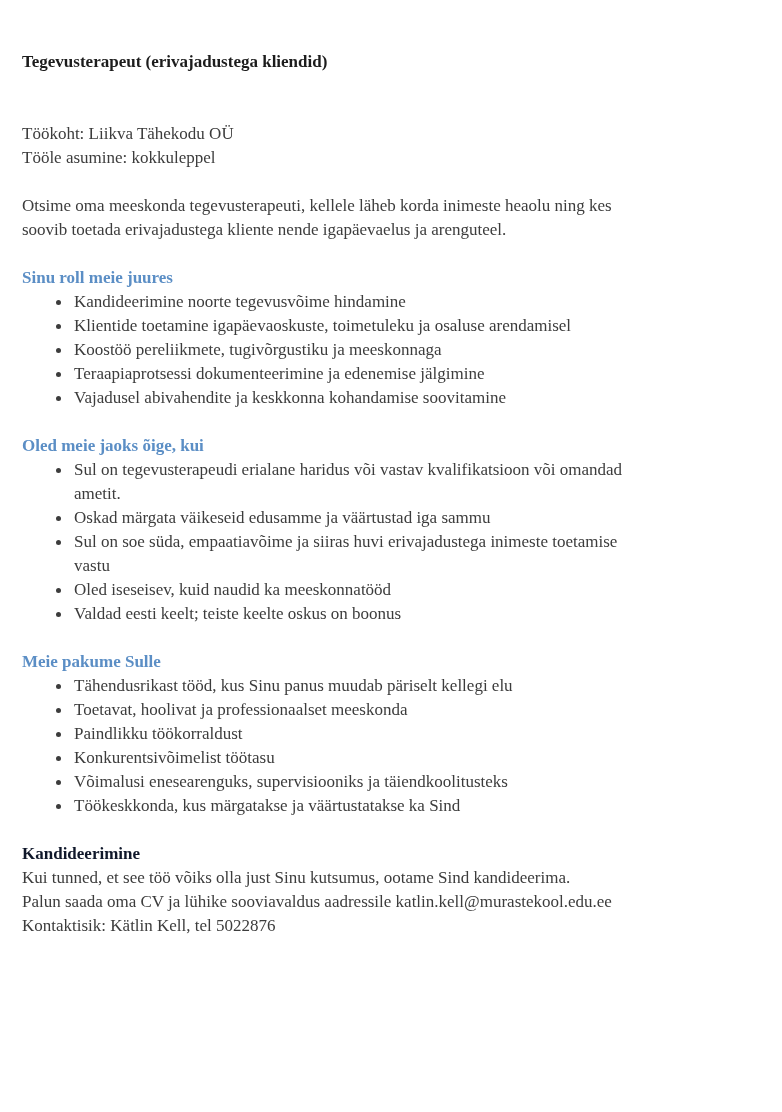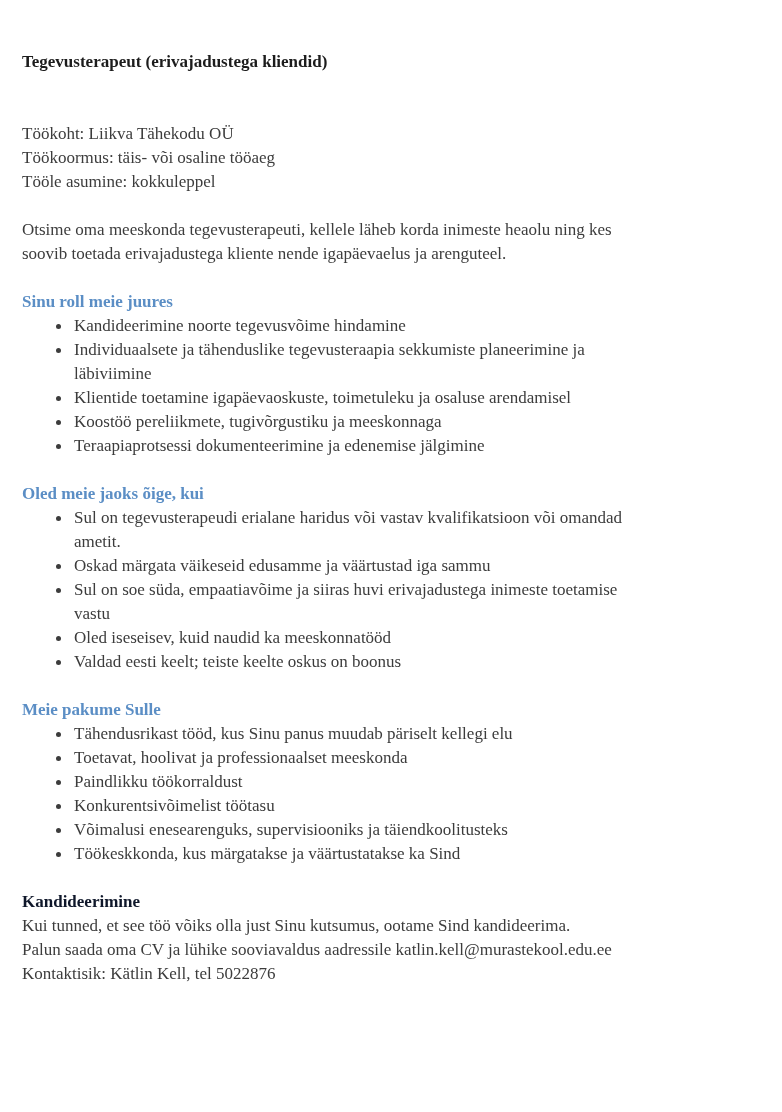--- a/index.html
+++ b/index.html
@@ -67,36 +67,35 @@
 </style>
 </head>
 <body>
 
 <div class="page">
 
   <h1 class="job-title">Tegevusterapeut (erivajadustega kliendid)</h1>
 
   <div class="block">
     <p class="detail-line">Töökoht: Liikva Tähekodu OÜ</p>
-    <p class="detail-line">Töökoormus: täis- või osaline tööaeg</p>
     <p class="detail-line">Tööle asumine: kokkuleppel</p>
   </div>
 
   <div class="block">
     <p class="paragraph">Otsime oma meeskonda tegevusterapeuti, kellele läheb korda inimeste heaolu ning kes soovib toetada erivajadustega kliente nende igapäevaelus ja arenguteel.</p>
   </div>
 
   <div class="block">
     <p class="section-heading">Sinu roll meie juures</p>
     <ul class="bullet-list">
       <li>Kandideerimine noorte tegevusvõime hindamine</li>
-      <li>Individuaalsete ja tähenduslike tegevusteraapia sekkumiste planeerimine ja läbiviimine</li>
       <li>Klientide toetamine igapäevaoskuste, toimetuleku ja osaluse arendamisel</li>
       <li>Koostöö pereliikmete, tugivõrgustiku ja meeskonnaga</li>
       <li>Teraapiaprotsessi dokumenteerimine ja edenemise jälgimine</li>
+      <li>Vajadusel abivahendite ja keskkonna kohandamise soovitamine</li>
     </ul>
   </div>
 
   <div class="block">
     <p class="section-heading">Oled meie jaoks õige, kui</p>
     <ul class="bullet-list">
       <li>Sul on tegevusterapeudi erialane haridus või vastav kvalifikatsioon või omandad ametit.</li>
       <li>Oskad märgata väikeseid edusamme ja väärtustad iga sammu</li>
       <li>Sul on soe süda, empaatiavõime ja siiras huvi erivajadustega inimeste toetamise vastu</li>
       <li>Oled iseseisev, kuid naudid ka meeskonnatööd</li>

